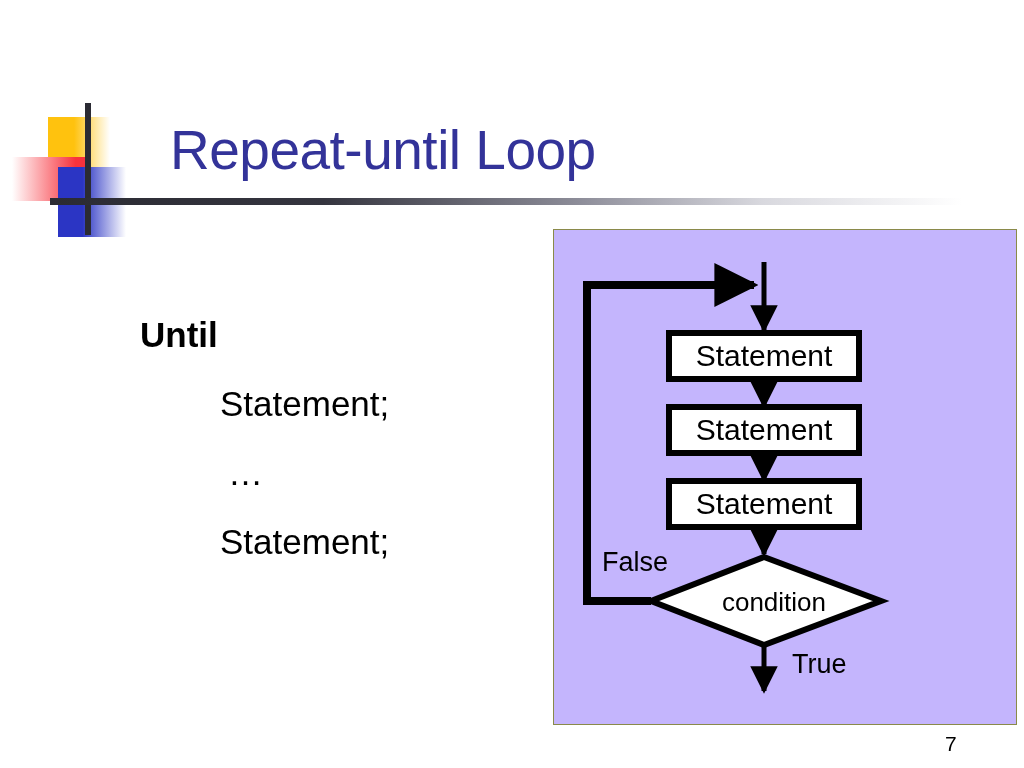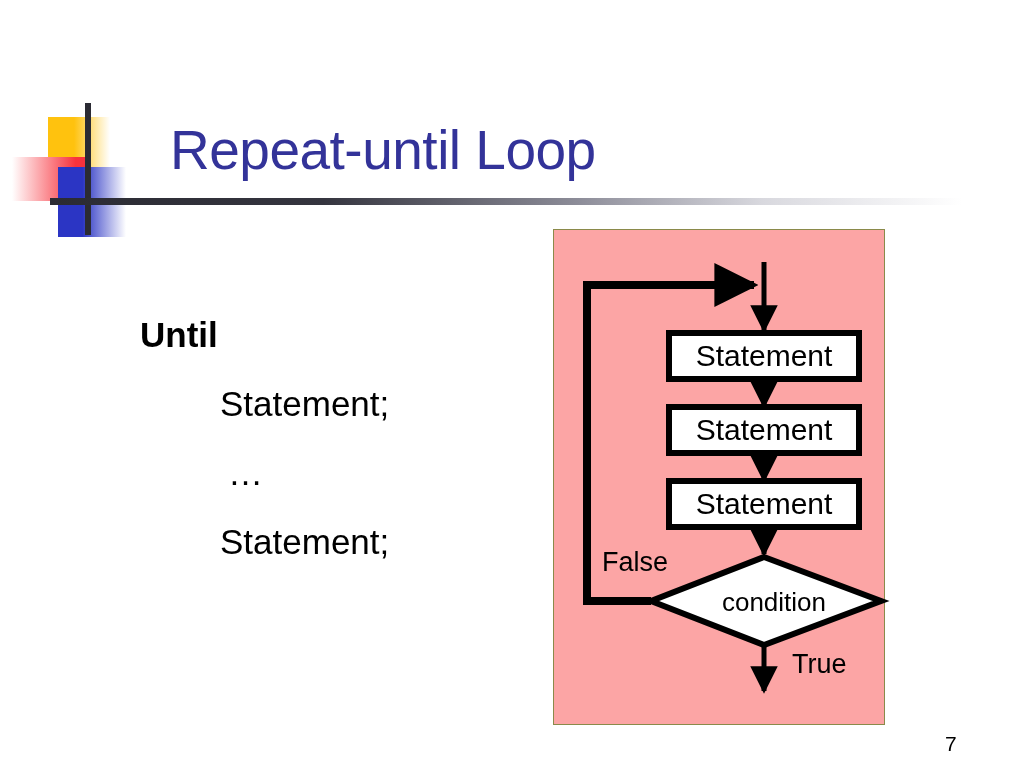--- a/index.html
+++ b/index.html
@@ -96,23 +96,23 @@
   .body-line { white-space: nowrap; }
   .body-line.indent { padding-left: 80px; }
   .body-line.indent-dots { padding-left: 88px; letter-spacing: 2px; }
   .bold { font-weight: bold; }
 
   
   #flow-panel {
     position: absolute;
     left: 553px;
     top: 229px;
-    width: 332px;
+    width: 464px;
     height: 496px;
-    background: #fca5a5;
+    background: #c4b5fd;
     border: 1px solid #8a8a4a;
     box-sizing: border-box;
   }
   #flow-svg {
     position: absolute;
     left: 0;
     top: 0;
   }
   .flow-label {
     font-family: "Liberation Sans", sans-serif;

